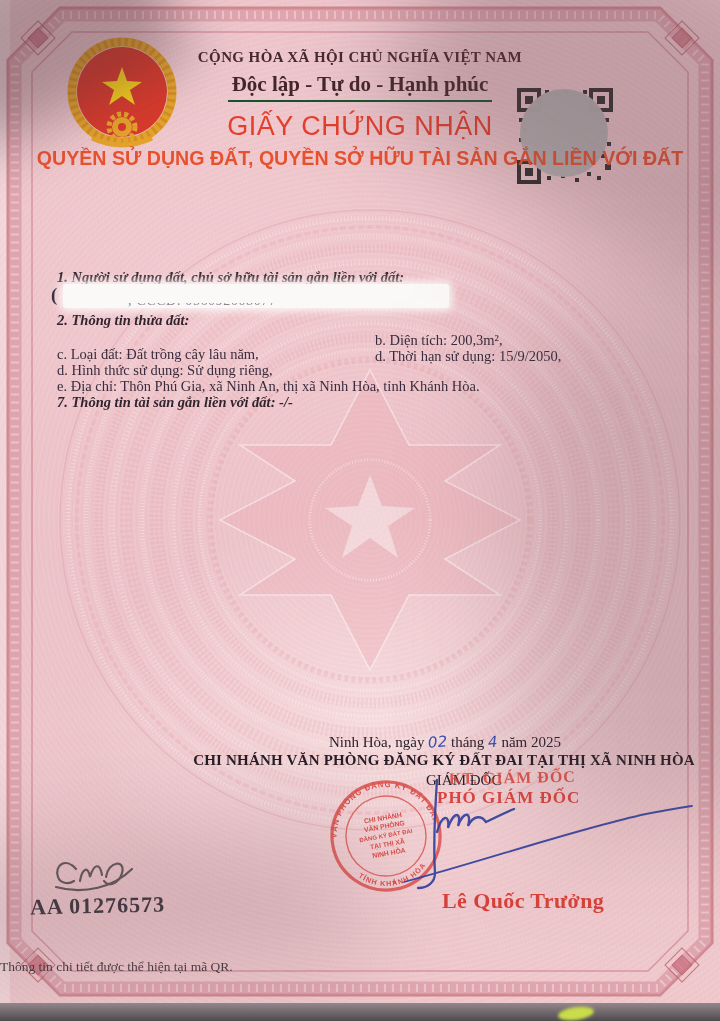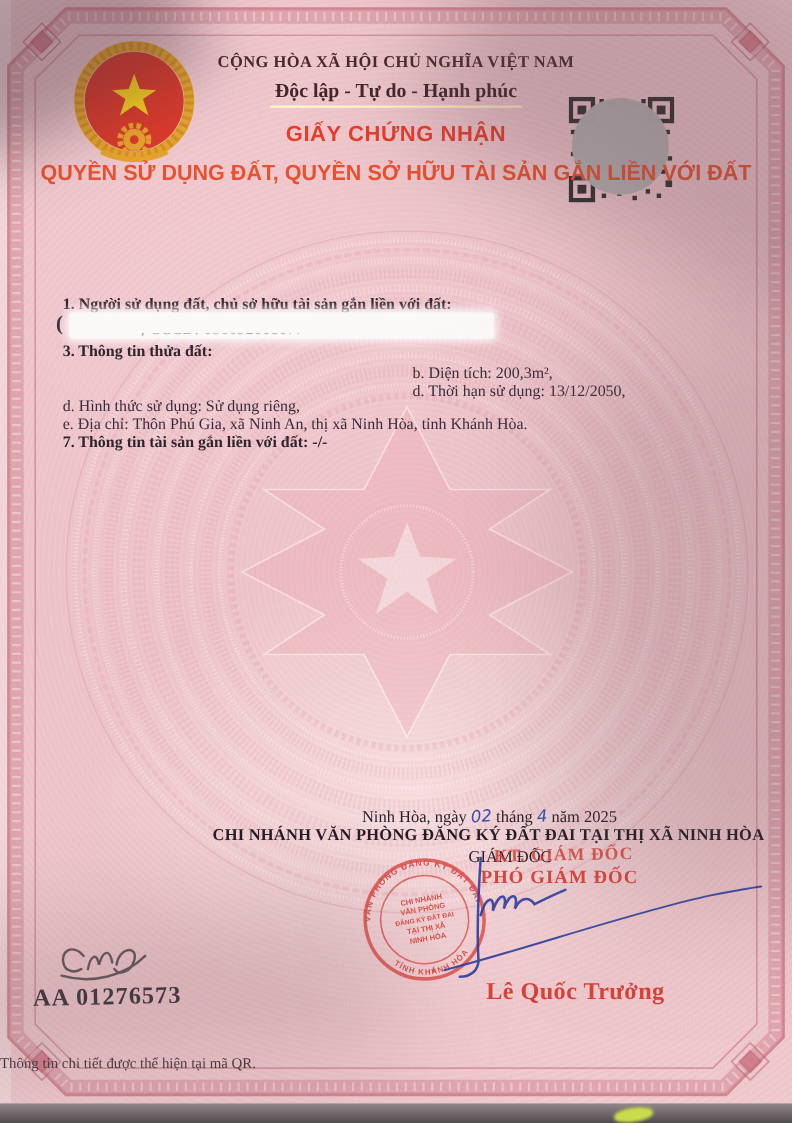--- a/index.html
+++ b/index.html
@@ -28,31 +28,31 @@
   .photo-strip{position:absolute;left:0;right:0;bottom:0;height:18px;
                background:linear-gradient(180deg,#94878b,#4f4a4e);}
   .blob{position:absolute;bottom:1px;left:558px;width:36px;height:13px;background:#c9dc49;
         border-radius:50%;filter:blur(1.5px);transform:rotate(-8deg);}
   
   svg.frame{position:absolute;left:0;top:0;}
   
   .country{position:absolute;left:175px;top:49px;width:370px;text-align:center;
            font-weight:bold;font-size:15px;letter-spacing:.4px;color:#47282c;}
   .motto-wrap{position:absolute;left:175px;top:72px;width:370px;text-align:center;}
-  .motto{display:inline-block;font-weight:bold;font-size:18px;color:#43262b;
-         border-bottom:2px solid #fef9c3;padding:0 4px 3px;}
+  .motto{display:inline-block;font-weight:bold;font-size:21px;color:#43262b;
+         border-bottom:2px solid #14532d;padding:0 4px 3px;}
   .title{position:absolute;left:0;top:111px;width:720px;text-align:center;
-         font-family:"Liberation Sans",sans-serif;font-weight:bold;font-size:20px;
+         font-family:"Liberation Sans",sans-serif;font-weight:normal;font-size:27px;
          color:#e43e2c;letter-spacing:.5px;}
   .subtitle{position:absolute;left:6px;top:147px;width:708px;text-align:center;
             font-family:"Liberation Sans",sans-serif;font-weight:bold;font-size:20px;
             color:#e8512e;transform:scaleX(.98);white-space:nowrap;}
   
   .b{position:absolute;font-size:14.5px;color:#392c3e;white-space:nowrap;}
-  .bold{font-weight:bold;color:#30242f;}
+  .bold{font-weight:bold;color:#30242f;font-style:italic;}
   .paren{position:absolute;left:51px;top:284px;font-size:19px;font-weight:bold;color:#332a38;}
   .redact{position:absolute;left:63px;top:284px;width:386px;height:24px;background:#fbf8f8;
           border-radius:3px;box-shadow:0 0 8px 3px rgba(252,249,249,.95);}
   .partial{position:absolute;left:128px;top:303px;width:340px;height:6px;overflow:hidden;opacity:.75;}
   .partial span{display:block;margin-top:-10px;font-size:14px;color:#675c6b;letter-spacing:.6px;white-space:nowrap;}
   
   .dateline{position:absolute;left:170px;top:733px;width:550px;text-align:center;
             font-size:15px;color:#2c222d;white-space:nowrap;}
   .hand{display:inline-block;font-family:"DejaVu Sans",sans-serif;font-style:italic;
         color:#3a4fae;transform:rotate(-4deg);font-size:15px;}
@@ -180,23 +180,24 @@
   <div class="title">GIẤY CHỨNG NHẬN</div>
   <div class="subtitle">QUYỀN SỬ DỤNG ĐẤT, QUYỀN SỞ HỮU TÀI SẢN GẮN LIỀN VỚI ĐẤT</div>
 
   <div class="b bold" style="left:57px;top:269px">1. Người sử dụng đất, chủ sở hữu tài sản gắn liền với đất:</div>
   <div class="paren">(</div>
   <div class="redact"></div>
   <div class="partial">
       <span>, CCCD: 056092008077</span>
     </div>
 
-  <div class="b bold" style="left:57px;top:312px">3. Thông tin thửa đất:</div>
+  <div class="b bold" style="left:57px;top:312px">2. Thông tin thửa đất:</div>
   <div class="b" style="left:375px;top:332px">b. Diện tích: 200,3m²,</div>
-  <div class="b" style="left:375px;top:348px">d. Thời hạn sử dụng: 13/12/2050,</div>
+  <div class="b" style="left:57px;top:346px">c. Loại đất: Đất trồng cây lâu năm,</div>
+  <div class="b" style="left:375px;top:348px">d. Thời hạn sử dụng: 15/9/2050,</div>
   <div class="b" style="left:57px;top:378px">e. Địa chỉ: Thôn Phú Gia, xã Ninh An, thị xã Ninh Hòa, tỉnh Khánh Hòa.</div>
   <div class="b" style="left:57px;top:362px">d. Hình thức sử dụng: Sử dụng riêng,</div>
 
   <div class="b bold" style="left:57px;top:394px">7. Thông tin tài sản gắn liền với đất: -/-</div>
 
   <div class="dateline">
     <span>Ninh Hòa, ngày</span>
     <span class="hand">02</span>
     <span>tháng</span>
     <span class="hand">4</span>

